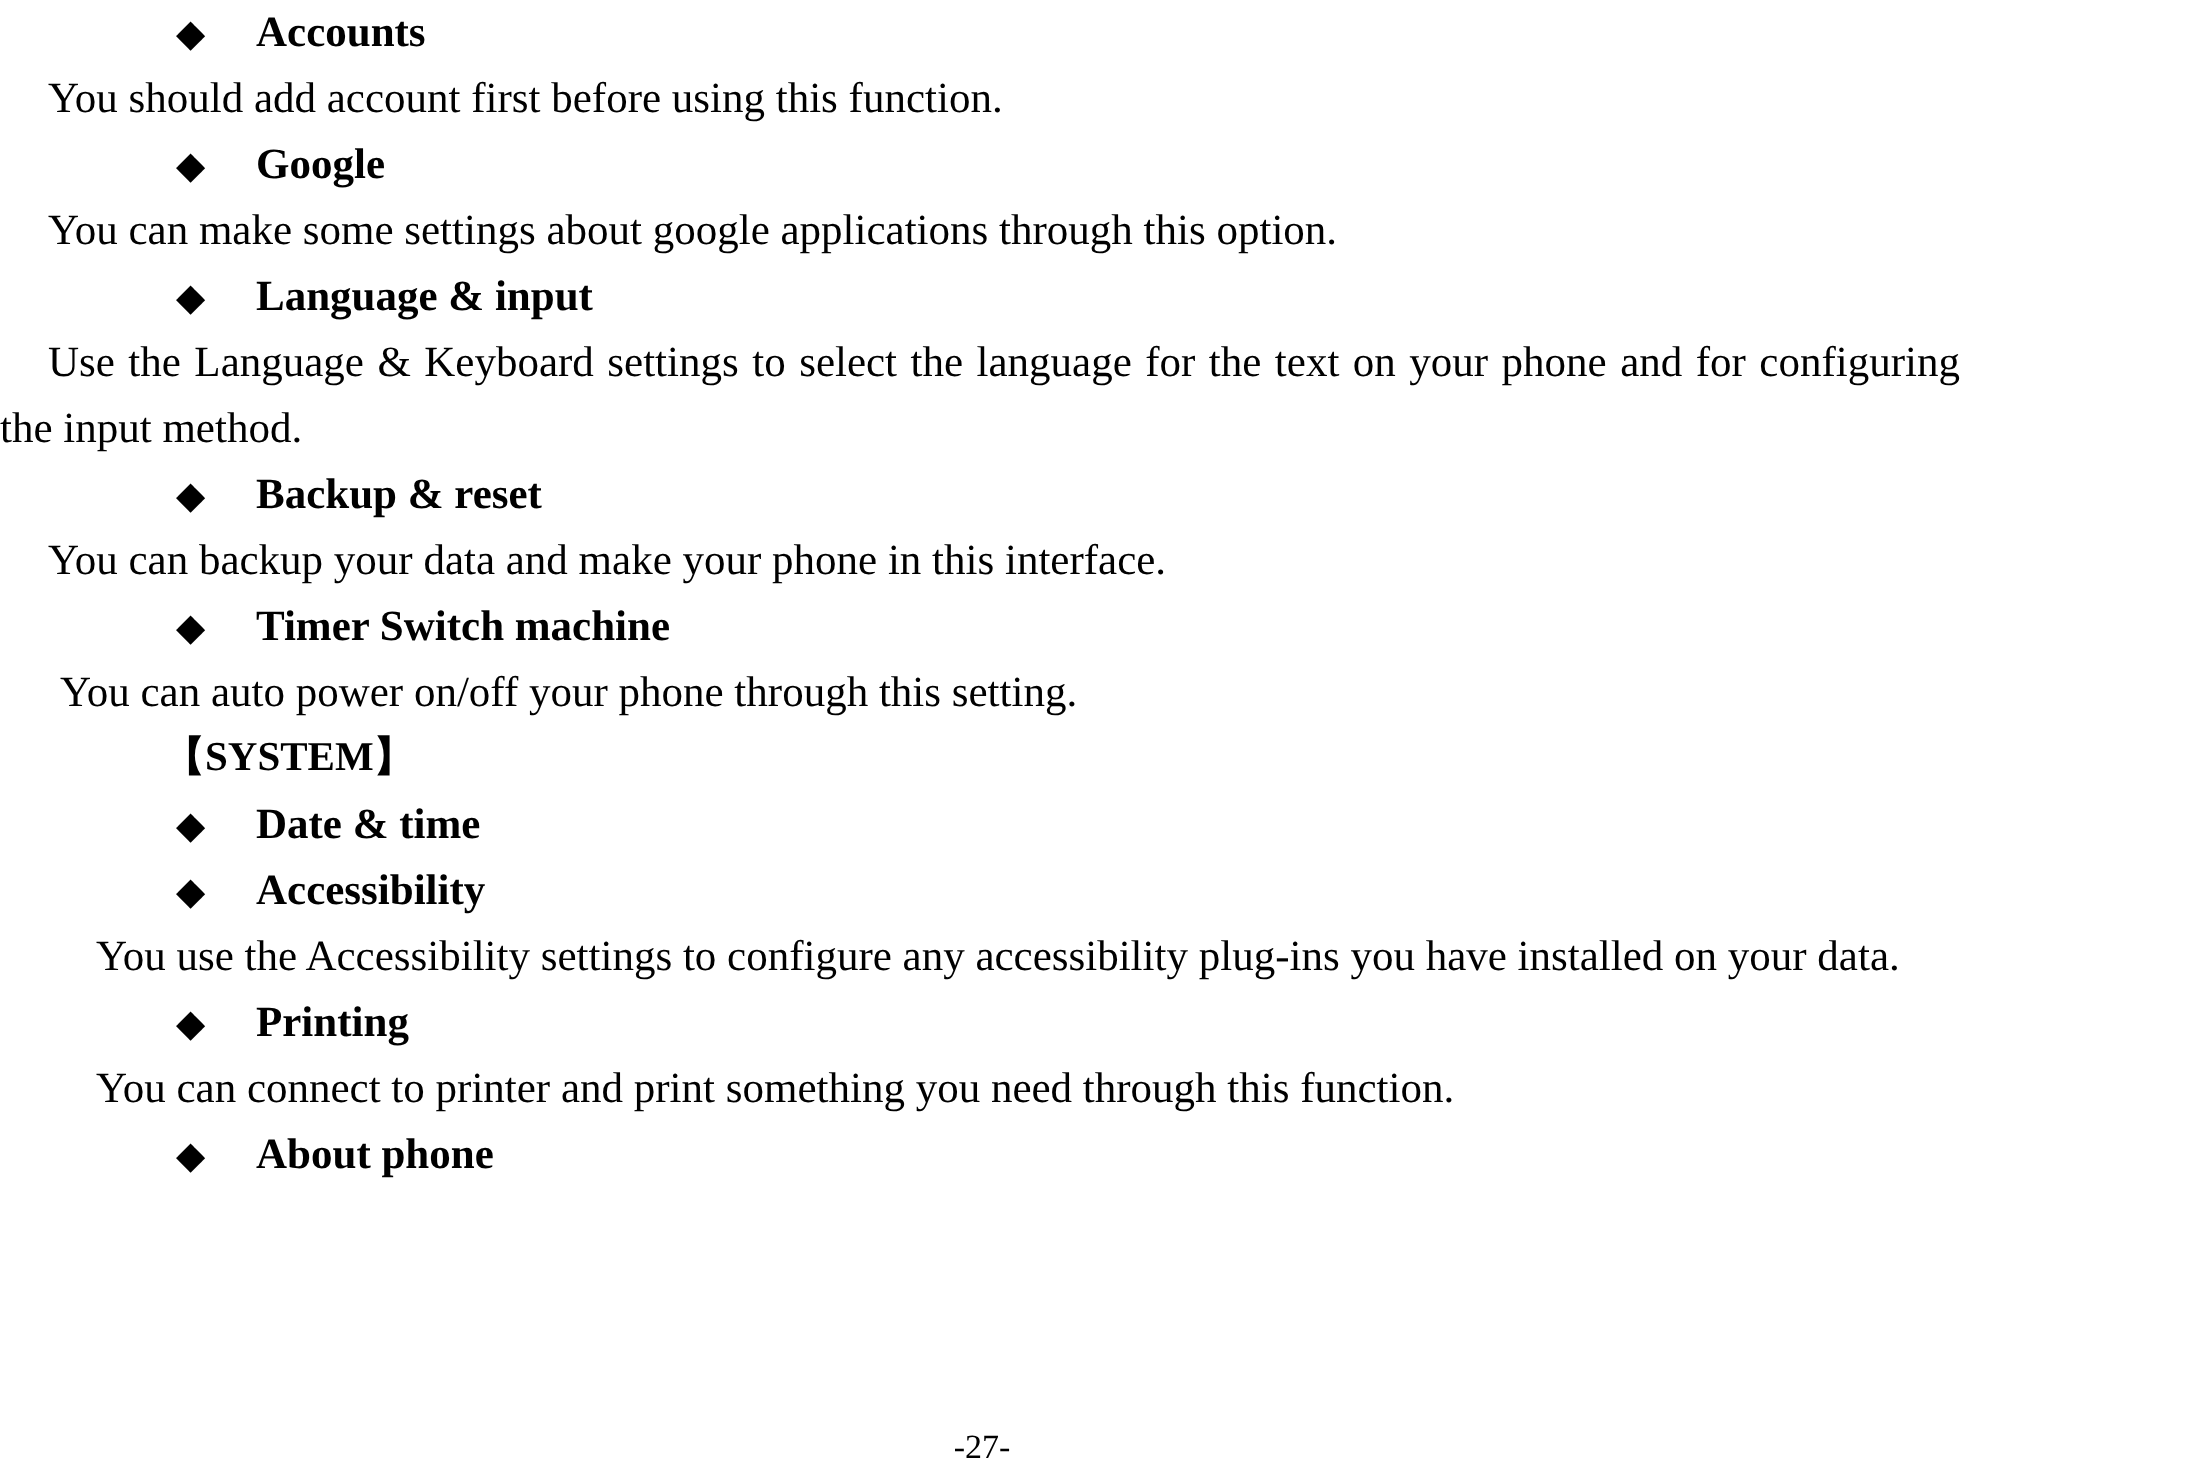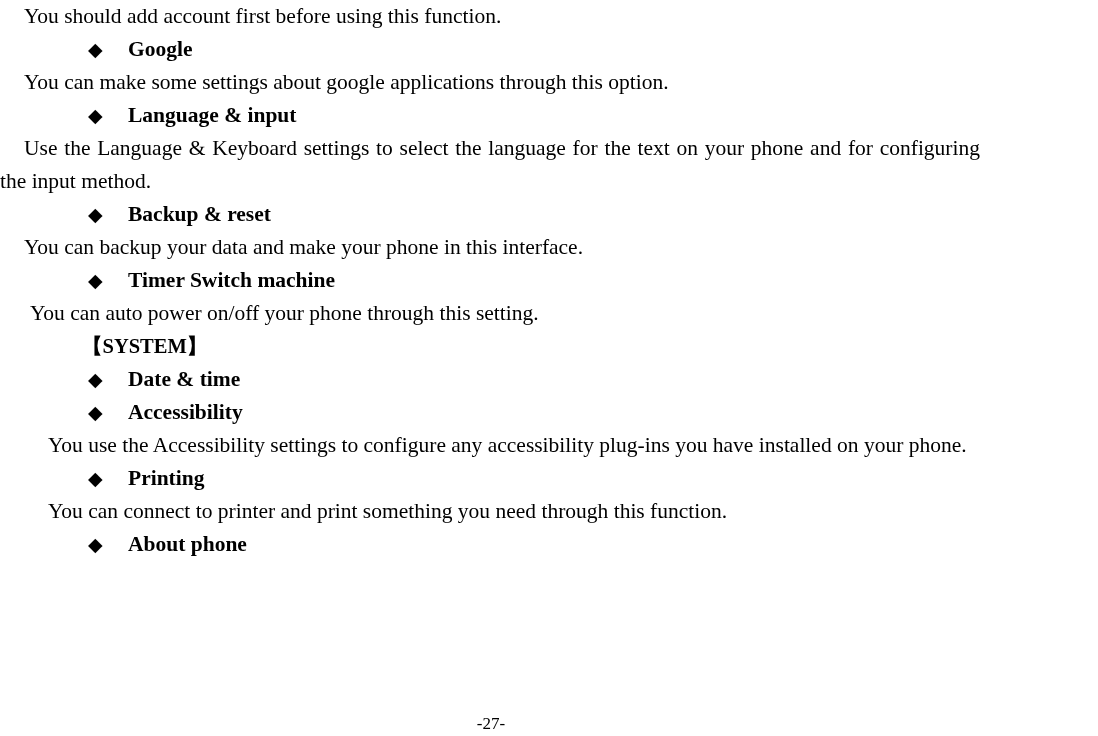--- a/index.html
+++ b/index.html
@@ -100,20 +100,23 @@
     font-size: 17px;
     line-height: 20px;
   }
 </style>
 </head>
 <body>
 
 <div class="page">
   <div class="content">
 
+    <div class="bullet-heading">
+      <span class="diamond">◆</span><span class="label">Accounts</span>
+    </div>
 
     <p class="body-par single-line indent-24">You should add account first before using this function.</p>
 
     <div class="bullet-heading">
       <span class="diamond">◆</span><span class="label">Google</span>
     </div>
 
     <p class="body-par single-line indent-24">You can make some settings about google applications through this option.</p>
 
     <div class="bullet-heading">
@@ -138,21 +141,21 @@
 
     <div class="bullet-heading">
       <span class="diamond">◆</span><span class="label">Date &amp; time</span>
     </div>
 
 
     <div class="bullet-heading">
       <span class="diamond">◆</span><span class="label">Accessibility</span>
     </div>
 
-    <p class="body-par j indent-48">You use the Accessibility settings to configure any accessibility plug-ins you have installed on your phone.</p>
+    <p class="body-par j indent-48">You use the Accessibility settings to configure any accessibility plug-ins you have installed on your data.</p>
 
     <div class="bullet-heading">
       <span class="diamond">◆</span><span class="label">Printing</span>
     </div>
 
     <p class="body-par single-line indent-48">You can connect to printer and print something you need through this function.</p>
 
     <div class="bullet-heading">
       <span class="diamond">◆</span><span class="label">About phone</span>
     </div>

